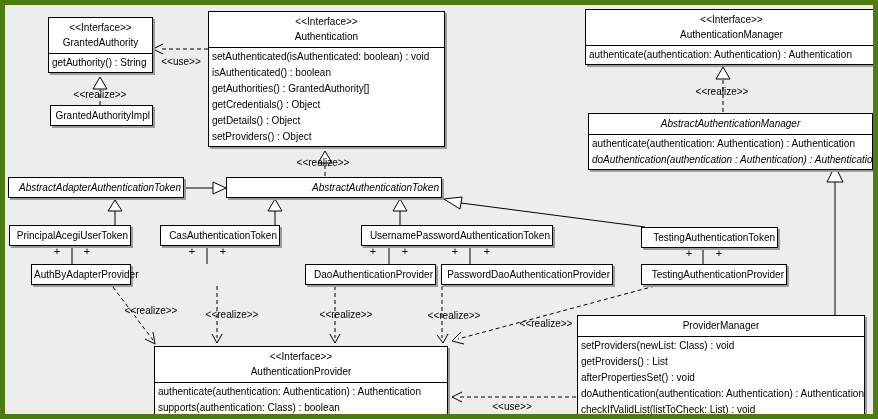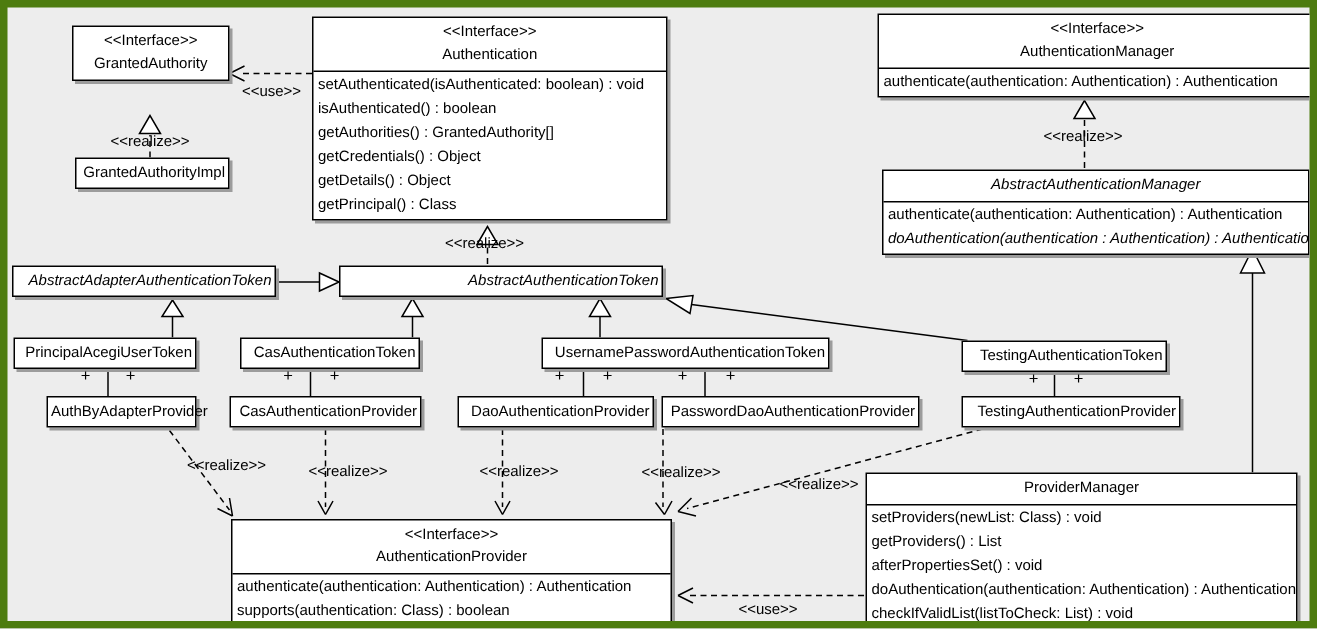--- a/index.html
+++ b/index.html
@@ -77,38 +77,41 @@
       <polygon points="439,194 457,192 455,204"></polygon>
       <polygon points="830,161 822,177 838,177"></polygon>
     </g>
   </svg>
 
   <div class="box" style="left:43px;top:12px;width:105px">
     <div class="ttl">
       <div class="stereo">&lt;&lt;Interface&gt;&gt;</div>
       <div class="cname">GrantedAuthority</div>
     </div>
+    <div class="methods">
+      <div class="m">getAuthority() : String</div>
+    </div>
   </div>
 
   <div class="box nameonly" style="left:45px;top:100px;width:103px">
     <span>GrantedAuthorityImpl</span>
   </div>
 
   <div class="box" style="left:203px;top:6px;width:237px">
     <div class="ttl">
       <div class="stereo">&lt;&lt;Interface&gt;&gt;</div>
       <div class="cname">Authentication</div>
     </div>
     <div class="methods">
       <div class="m">setAuthenticated(isAuthenticated: boolean) : void</div>
       <div class="m">isAuthenticated() : boolean</div>
       <div class="m">getAuthorities() : GrantedAuthority[]</div>
       <div class="m">getCredentials() : Object</div>
       <div class="m">getDetails() : Object</div>
-      <div class="m">getPrincipal() : Class</div>
+      <div class="m">setProviders() : Object</div>
     </div>
   </div>
 
   <div class="box" style="left:580px;top:4px;width:293px">
     <div class="ttl">
       <div class="stereo">&lt;&lt;Interface&gt;&gt;</div>
       <div class="cname">AuthenticationManager</div>
     </div>
     <div class="methods">
       <div class="m">authenticate(authentication: Authentication) : Authentication</div>
@@ -141,23 +144,20 @@
   </div>
   <div class="box nameonly" style="left:356px;top:220px;width:192px">
     <span>UsernamePasswordAuthenticationToken</span>
   </div>
   <div class="box nameonly" style="left:636px;top:222px;width:137px">
     <span>TestingAuthenticationToken</span>
   </div>
 
   <div class="box nameonly" style="left:26px;top:259px;width:100px">
     <span>AuthByAdapterProvider</span>
-  </div>
-  <div class="box nameonly" style="left:148px;top:259px;width:128px">
-    <span>CasAuthenticationProvider</span>
   </div>
   <div class="box nameonly" style="left:300px;top:259px;width:131px">
     <span>DaoAuthenticationProvider</span>
   </div>
   <div class="box nameonly" style="left:436px;top:259px;width:172px">
     <span>PasswordDaoAuthenticationProvider</span>
   </div>
   <div class="box nameonly" style="left:636px;top:259px;width:146px">
     <span>TestingAuthenticationProvider</span>
   </div>

